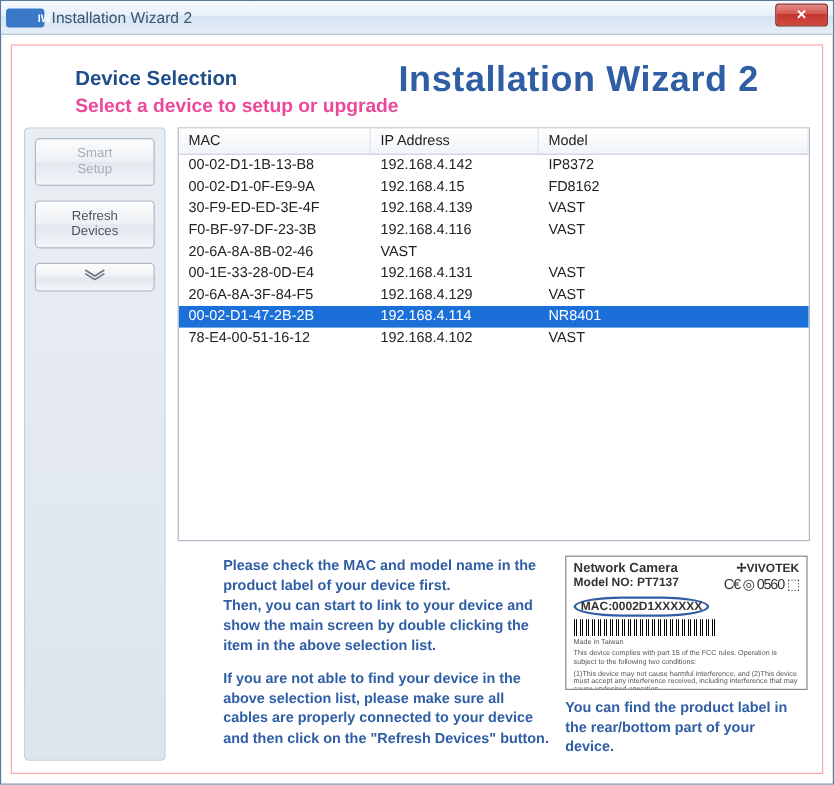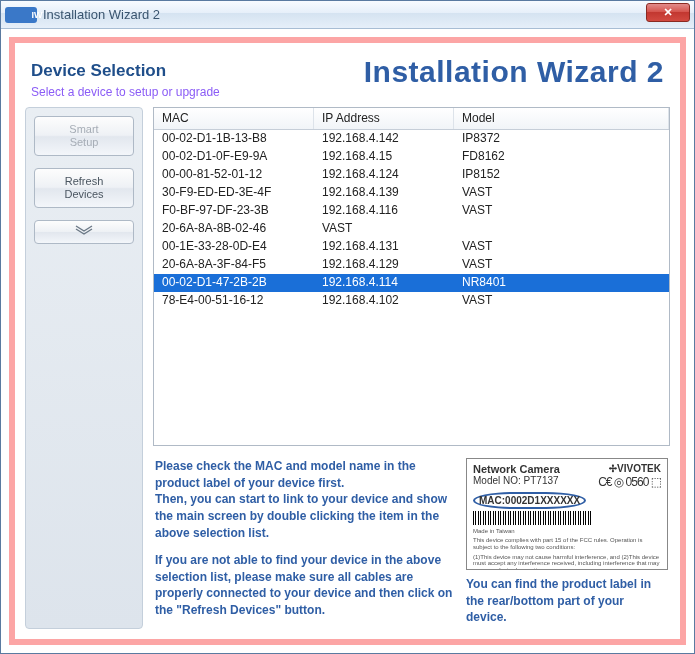--- a/index.html
+++ b/index.html
@@ -59,44 +59,45 @@
   font-size: 11px;
   font-weight: bold;
 }
 .content {
   height: calc(100% - 28px);
   padding: 8px;
 }
 .inner {
   width: 100%;
   height: 100%;
-  border: 6px solid #fca5a5;
+  border: 1px solid #fca5a5;
   background: #fff;
   display: flex;
   flex-direction: column;
+  align-items: center;
 }
 .header {
   padding: 12px 16px 8px 16px;
   display: flex;
   align-items: flex-start;
   justify-content: space-between;
 }
 .header-left {
   padding-top: 6px;
 }
 .header-title {
   color: #1f4e8a;
   font-size: 17px;
   font-weight: bold;
   margin-bottom: 4px;
 }
 .header-sub {
-  color: #8b5cf6;
-  font-size: 12px;
-  font-weight: normal;
+  color: #ec4899;
+  font-size: 16px;
+  font-weight: bold;
 }
 .header-right {
   color: #2f5ea5;
   font-size: 30px;
   font-weight: bold;
   letter-spacing: 0.5px;
 }
 .body {
   flex: 1;
   display: flex;
@@ -187,20 +188,21 @@
   display: flex;
   gap: 12px;
   padding: 4px 2px 0 2px;
 }
 .info-text {
   flex: 1;
   color: #2f5ea5;
   font-size: 12px;
   font-weight: bold;
   line-height: 1.4;
+  margin-left: 36px;
 }
 .info-text p { margin-bottom: 10px; }
 .label-box {
   width: 202px;
 }
 .label-card {
   border: 1px solid #888;
   background: #fff;
   padding: 4px 6px;
   font-size: 9px;
@@ -214,21 +216,21 @@
   font-size: 11px;
   display:inline-block;
 }
 .label-card .brand {
   float: right;
   font-weight: bold;
   font-size: 10px;
 }
 .label-card .modelno {
   margin-top: 2px;
-  font-weight: normal;
+  font-weight: bold;
   font-size: 10px;
 }
 .label-card .ce {
   float: right;
   font-size: 12px;
   letter-spacing: -1px;
 }
 .mac-oval {
   border: 2px solid #2f5ea5;
   border-radius: 50%/70%;
@@ -302,25 +304,20 @@
                   <div class="td col-mac">00-02-D1-1B-13-B8</div>
                   <div class="td col-ip">192.168.4.142</div>
                   <div class="td col-model">IP8372</div>
                 </div>
                 <div class="tr">
                   <div class="td col-mac">00-02-D1-0F-E9-9A</div>
                   <div class="td col-ip">192.168.4.15</div>
                   <div class="td col-model">FD8162</div>
                 </div>
                 <div class="tr">
-                  <div class="td col-mac">00-00-81-52-01-12</div>
-                  <div class="td col-ip">192.168.4.124</div>
-                  <div class="td col-model">IP8152</div>
-                </div>
-                <div class="tr">
                   <div class="td col-mac">30-F9-ED-ED-3E-4F</div>
                   <div class="td col-ip">192.168.4.139</div>
                   <div class="td col-model">VAST</div>
                 </div>
                 <div class="tr">
                   <div class="td col-mac">F0-BF-97-DF-23-3B</div>
                   <div class="td col-ip">192.168.4.116</div>
                   <div class="td col-model">VAST</div>
                 </div>
                 <div class="tr">

